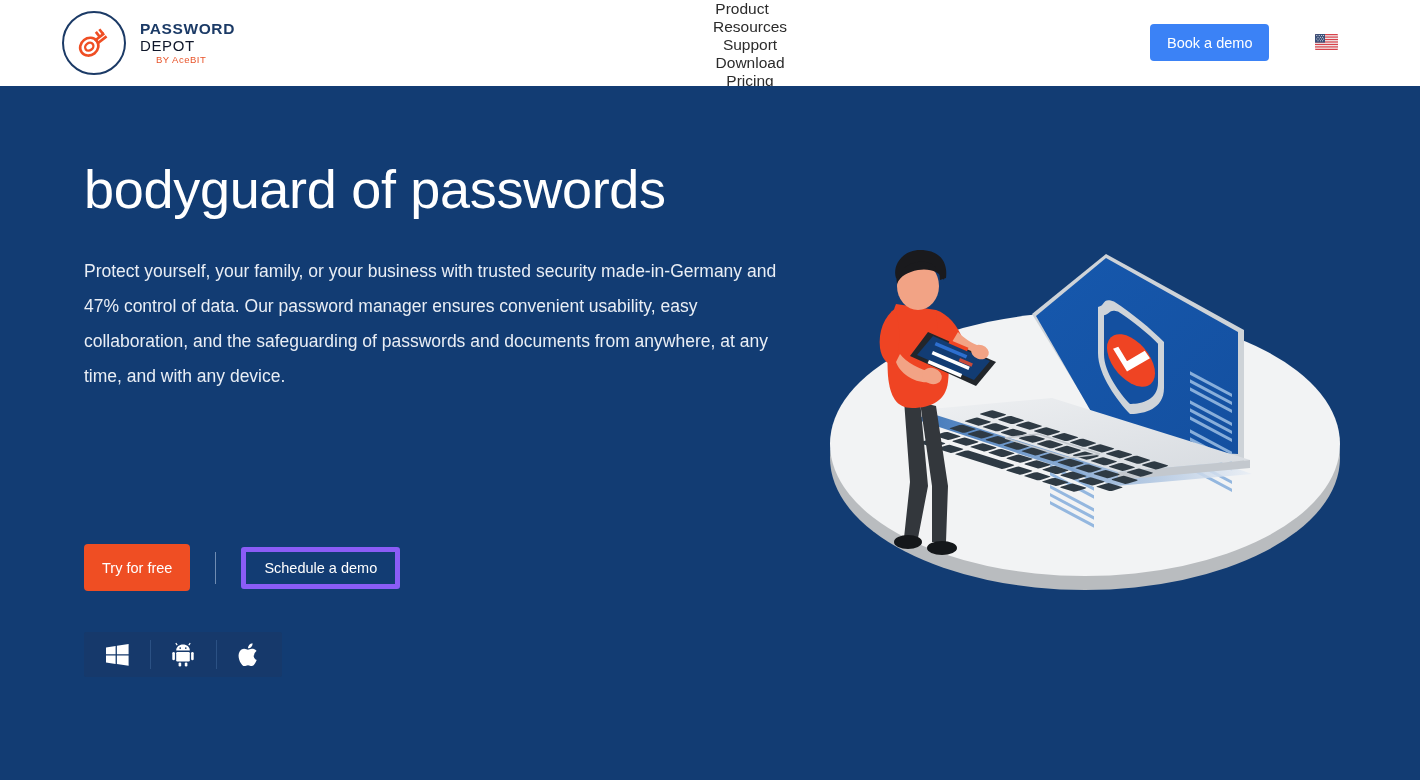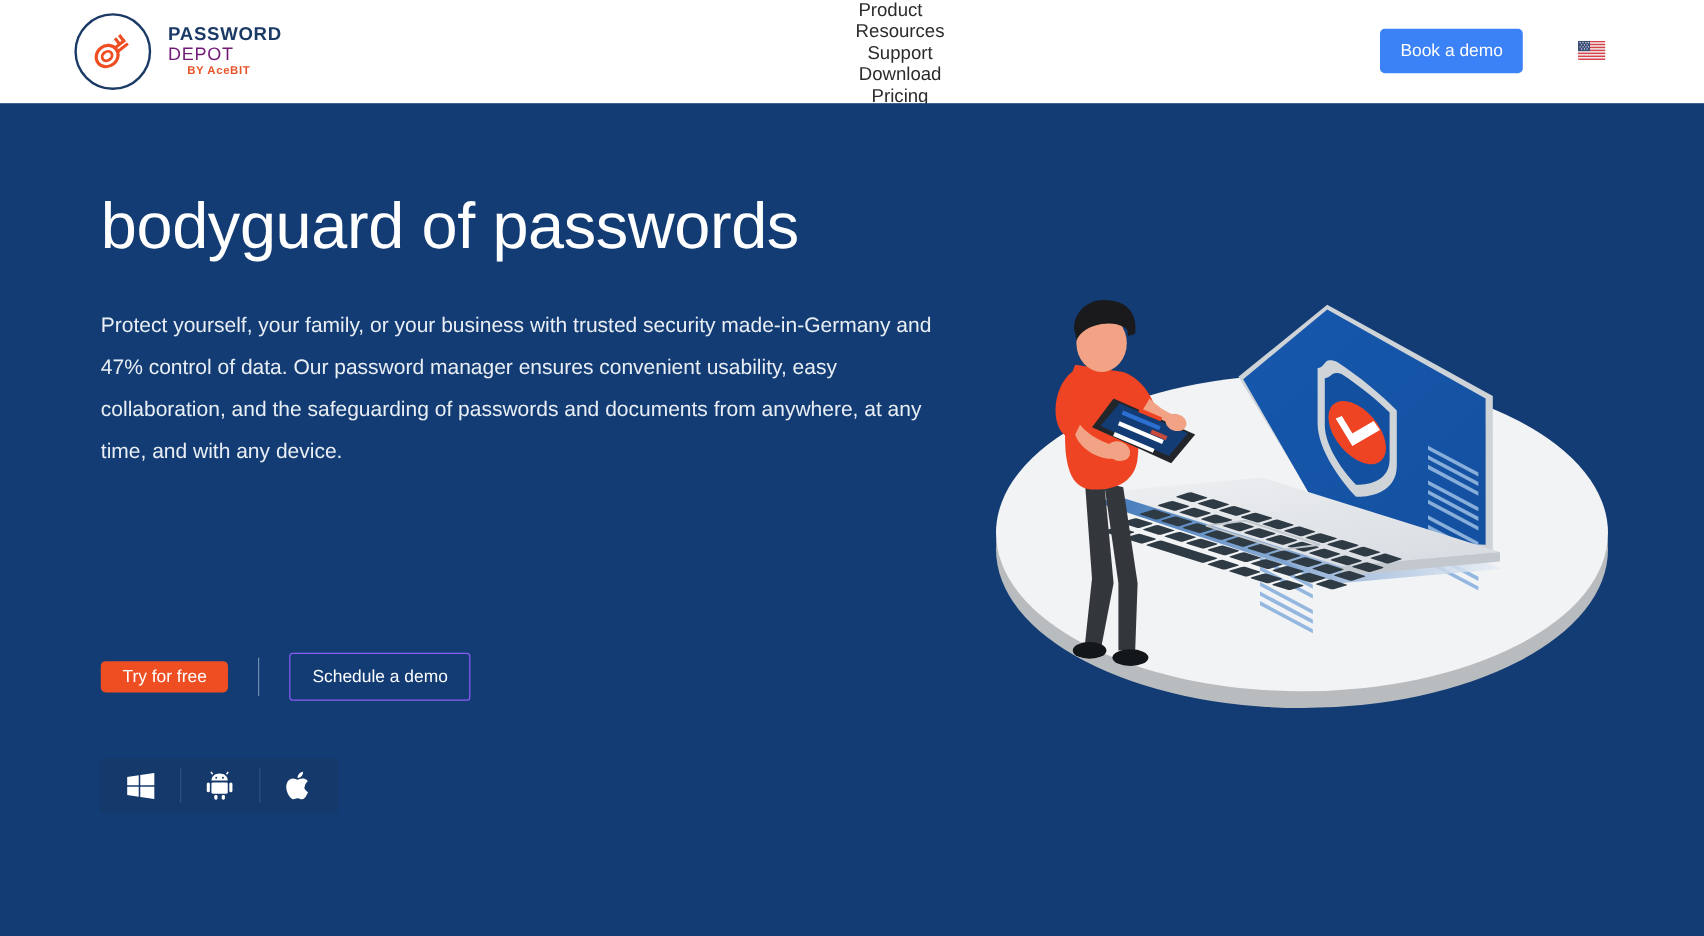--- a/index.html
+++ b/index.html
@@ -20,22 +20,22 @@
   }
   .brand { display: flex; align-items: center; margin-left: 62px; }
   .logo-mark {
     width: 64px; height: 64px; border-radius: 50%;
     border: 2px solid #1b3a66;
     display: flex; align-items: center; justify-content: center;
     flex: none;
   }
   .brand-text { margin-left: 14px; line-height: 1.06; }
   .brand-l1 { font-size: 15.5px; font-weight: bold; color: #1b3a66; letter-spacing: .6px; }
-  .brand-l2 { font-size: 15px; font-weight: normal; color: #701a75; letter-spacing: .6px; }
-  .brand-l3 { font-size: 9.5px; font-weight: bold; color: #e8542a; letter-spacing: .5px; margin-top: 1px; padding-left: 16px; }
+  .brand-l2 { font-size: 15px; font-weight: normal; color: #0f172a; letter-spacing: .6px; }
+  .brand-l3 { font-size: 9.5px; font-weight: normal; color: #e8542a; letter-spacing: .5px; margin-top: 1px; padding-left: 16px; }
 
   .nav {
     position: absolute; left: 697px; top: 0; height: 86px;
     display: flex; align-items: center; gap: 0; flex-direction: column;
   }
   .nav-item {
     font-size: 15.5px; color: #2b2b2b; padding: 0 16px;
     white-space: nowrap; cursor: pointer;
   }
   .nav-item:first-child { padding-left: 0; }
@@ -70,34 +70,34 @@
   .subcopy {
     margin-top: 30px; width: 716px;
     font-size: 17.5px; color: #e9eef5; line-height: 2.0;
   }
 
   .cta-row {
     position: absolute; left: 84px; top: 458px;
     display: flex; align-items: center;
   }
   .btn-primary {
-    height: 26px; padding: 0 18px;
+    height: 47px; padding: 0 18px;
     background: #ef4e23; color: #ffffff;
     border: none; border-radius: 4px;
     font-size: 14.5px; font-family: "Liberation Sans", sans-serif;
     cursor: pointer; display: flex; align-items: center;
   }
   .cta-divider {
     width: 1px; height: 32px; background: #6f8cb2;
     margin: 0 25px;
   }
   .btn-outline {
     height: 40px; padding: 16px 18px;
     background: transparent; color: #ffffff;
-    border: 1px solid #8b5cf6; border-radius: 3px;
+    border: 5px solid #8b5cf6; border-radius: 3px;
     font-size: 14.5px; font-family: "Liberation Sans", sans-serif;
     cursor: pointer; display: flex; align-items: center;
   }
 
   .platforms {
     position: absolute; left: 84px; top: 546px;
     display: flex; background: #16396b; border-radius: 2px;
     overflow: hidden;
   }
   .plat {

